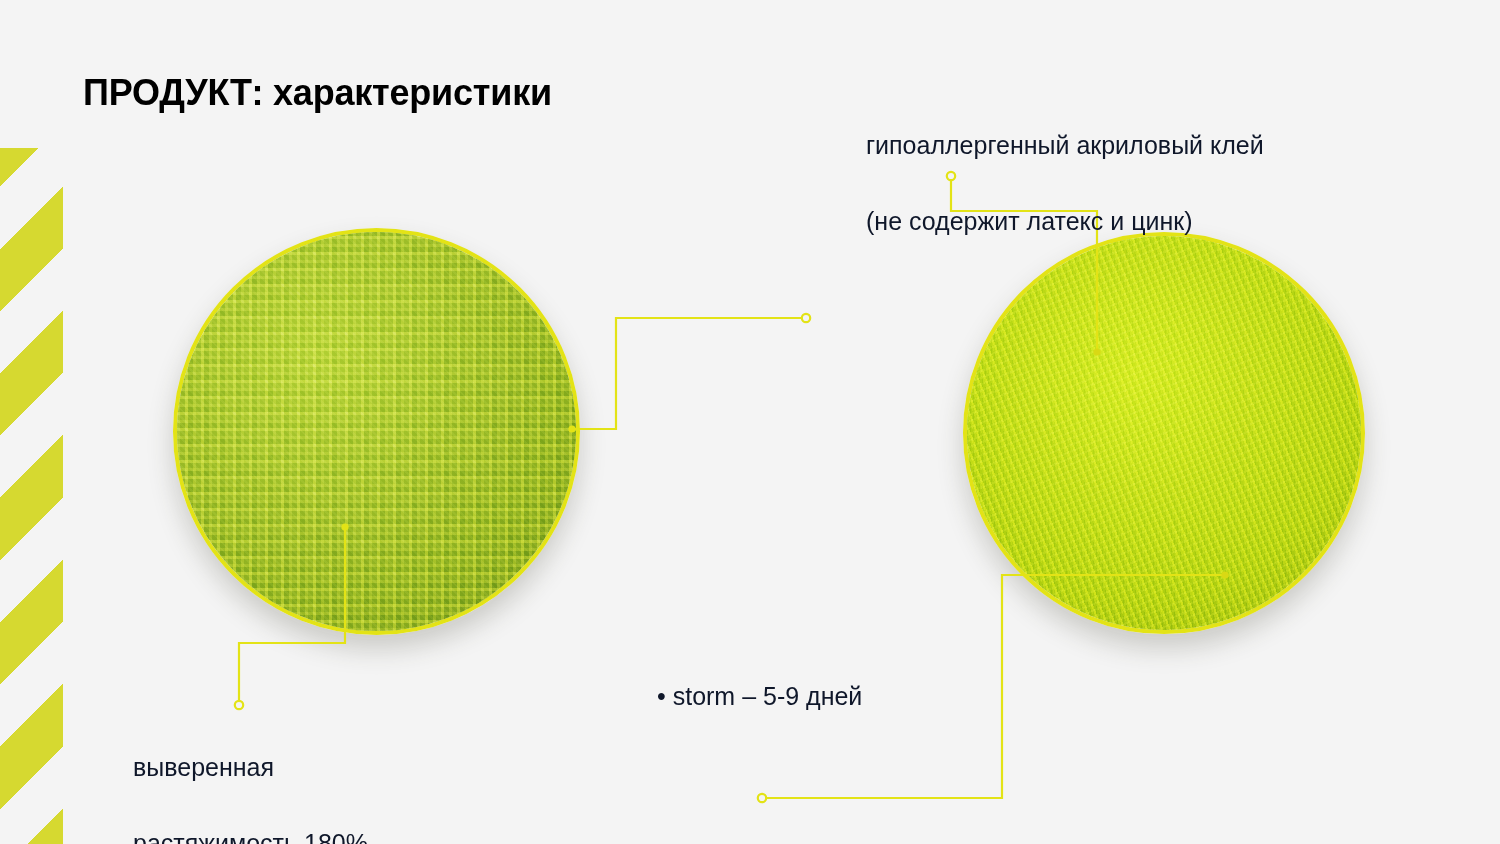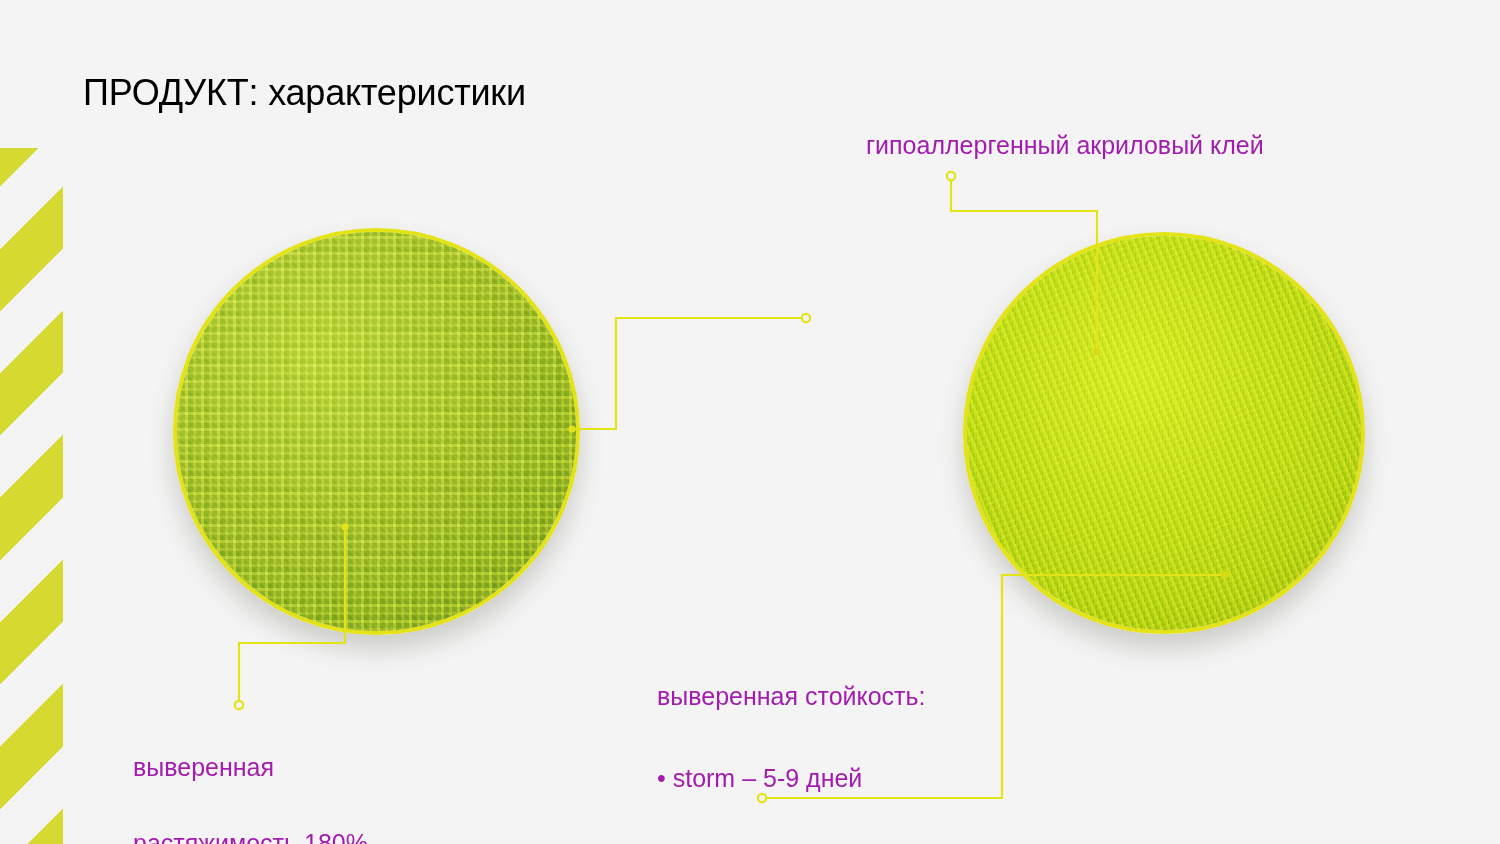--- a/index.html
+++ b/index.html
@@ -20,21 +20,21 @@
     position:absolute;left:-90px;top:-40px;width:240px;height:800px;
     background:repeating-linear-gradient(
         -45deg,
         #d6d930 0px, #d6d930 44px,
         rgba(244,244,244,0) 44px, rgba(244,244,244,0) 88px);
   }
 
   
   .title{
     position:absolute;left:83px;top:72px;
-    font-size:36px;font-weight:normal;color:#000;letter-spacing:-0.2px;
+    font-size:36px;font-weight:bold;color:#000;letter-spacing:-0.2px;
     white-space:nowrap;
   }
 
   
   .circle{
     position:absolute;border-radius:50%;
     border:4px solid #e3e316;
     box-shadow:0 14px 26px rgba(60,60,40,0.22);
     overflow:hidden;
   }
@@ -61,21 +61,21 @@
       repeating-linear-gradient(-22deg, rgba(255,255,255,.16) 0 2px, rgba(0,0,0,.10) 2px 6px),
       repeating-linear-gradient(90deg, rgba(0,0,0,.07) 0 1px, rgba(255,255,255,.10) 1px 3px),
       radial-gradient(circle at 44% 38%, #d2ea22 0%, #b5d413 55%, #93ad10 100%);
     background-blend-mode:overlay, soft-light, overlay, normal;
   }
 
   
   .connectors{position:absolute;left:0;top:0;width:1500px;height:844px;}
 
   
-  .callout{position:absolute;color:#a21caf;font-size:25px;line-height:38px;white-space:pre-line;}
+  .callout{position:absolute;color:#0f172a;font-size:25px;line-height:38px;white-space:pre-line;}
   #callout-composition{left:618px;top:224px;}
   #callout-adhesive{left:866px;top:88px;}
   #callout-stretch{left:133px;top:710px;}
   #callout-durability{left:657px;top:635px;line-height:41px;}
   #callout-durability .list-line{display:block;}
 </style>
 </head>
 <body>
 
 <div class="stage">
@@ -112,26 +112,26 @@
 
     <circle cx="806" cy="318" r="4.2" fill="#f4f4f4" stroke="#e3e316" stroke-width="2.2"></circle>
     <circle cx="239" cy="705" r="4.2" fill="#f4f4f4" stroke="#e3e316" stroke-width="2.2"></circle>
     <circle cx="951" cy="176" r="4.2" fill="#f4f4f4" stroke="#e3e316" stroke-width="2.2"></circle>
     <circle cx="762" cy="798" r="4.2" fill="#f4f4f4" stroke="#e3e316" stroke-width="2.2"></circle>
   </svg>
 
 
   <div class="callout" id="callout-adhesive">
     <span>гипоаллергенный акриловый клей</span><br>
+    <span>(не содержит латекс и цинк)</span>
   </div>
 
   <div class="callout" id="callout-stretch">
     <span>выверенная</span><br>
     <span>растяжимость 180%</span>
   </div>
 
   <div class="callout" id="callout-durability">
-    <span class="list-line">выверенная стойкость:</span>
     <span class="list-line">• storm – 5-9 дней</span>
     
   </div>
 
 </div>
 
 </body></html>

